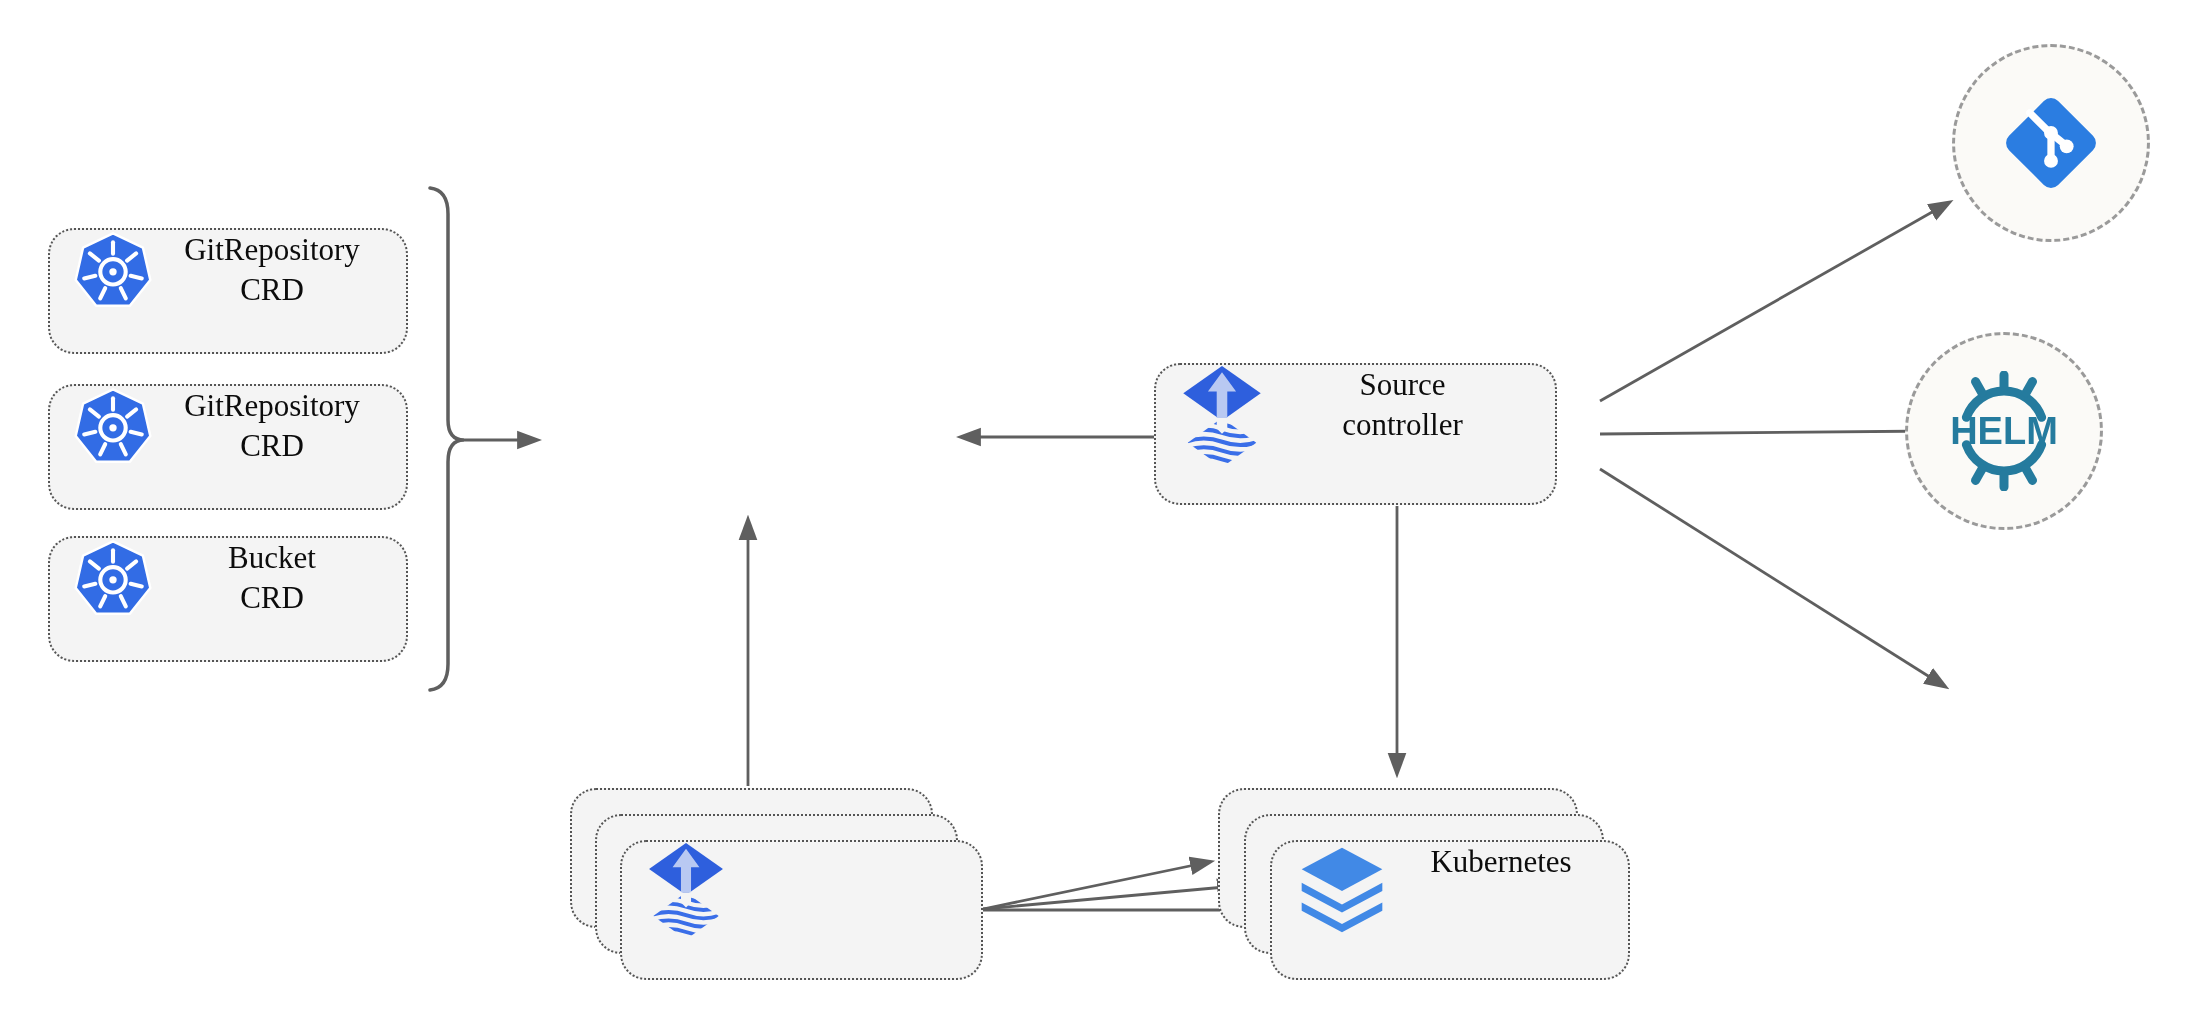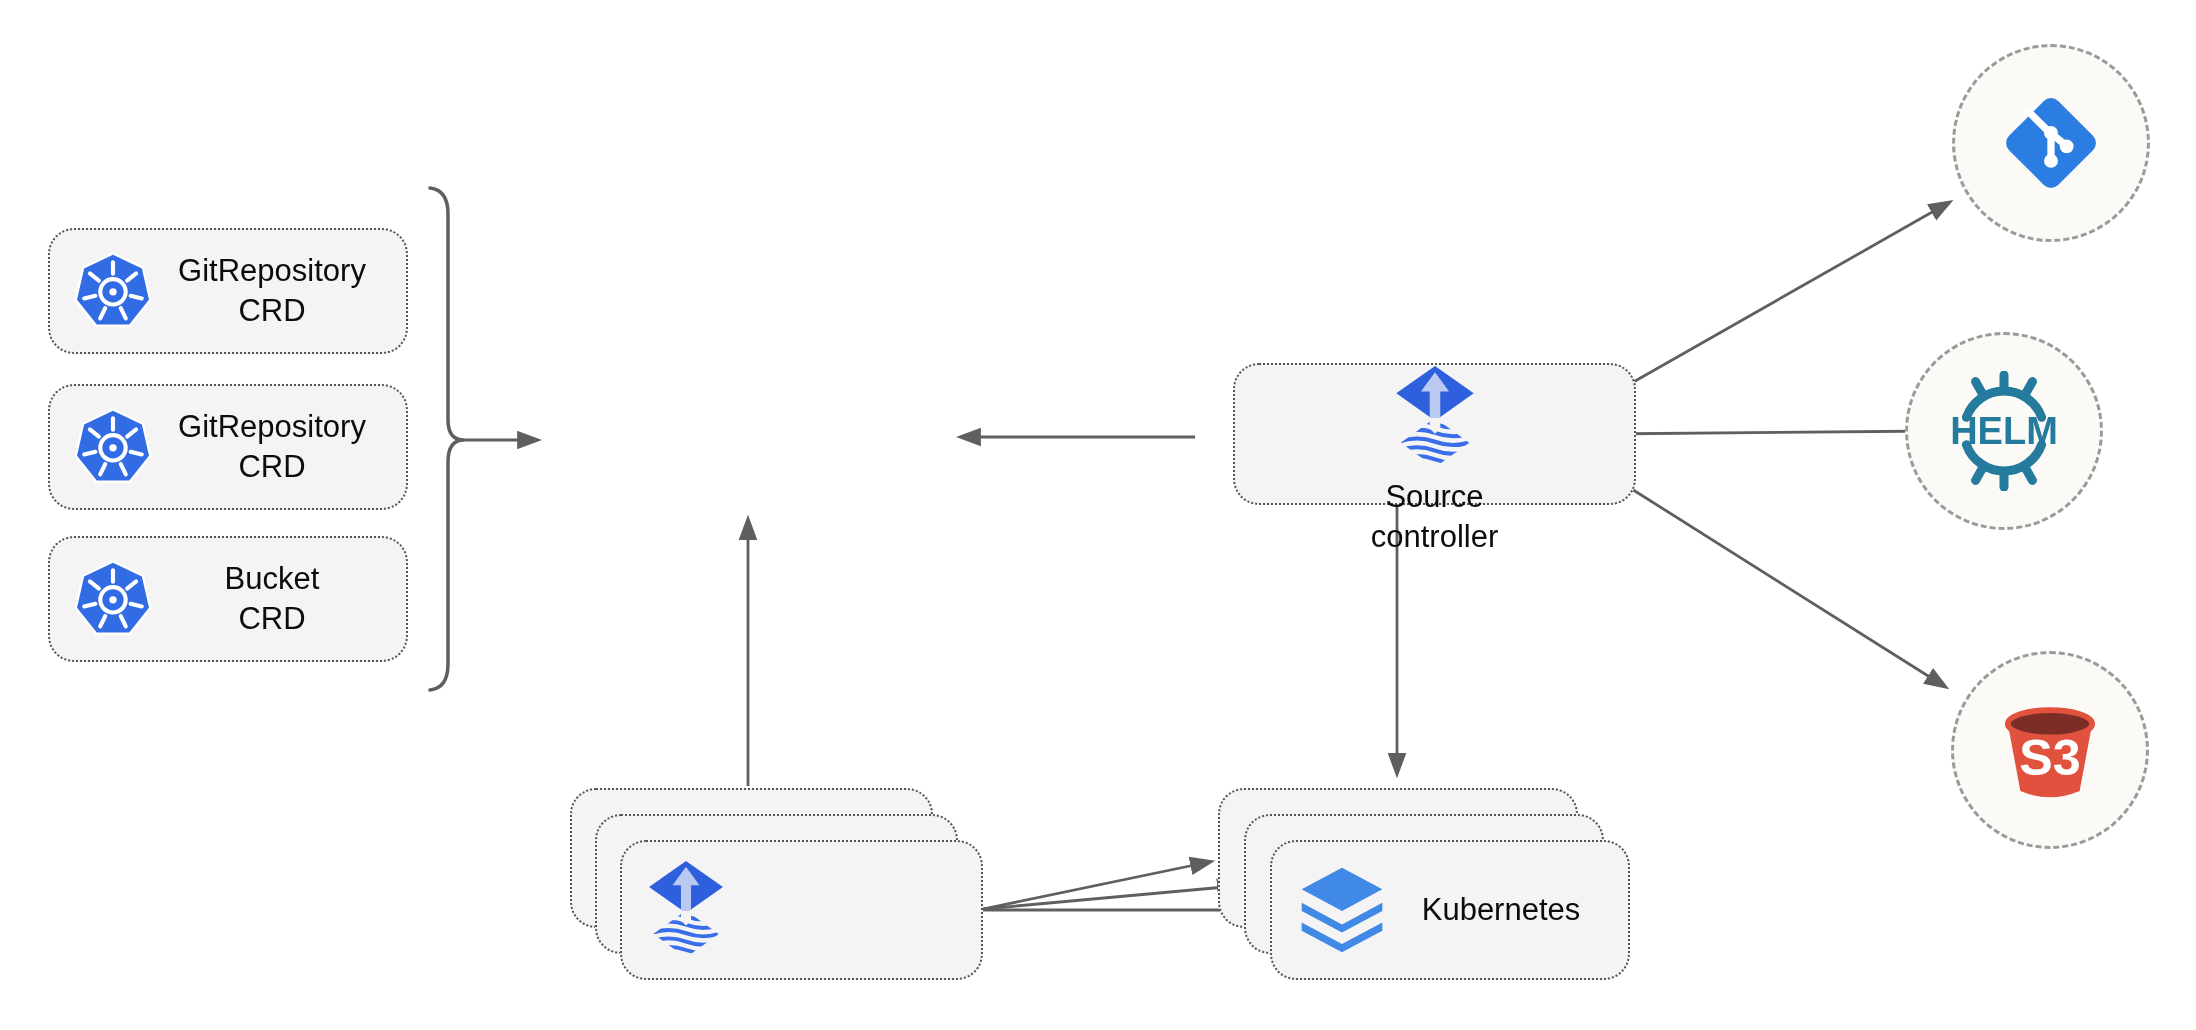--- a/index.html
+++ b/index.html
@@ -9,23 +9,24 @@
     background:#ffffff;
     font-family:"Liberation Sans",sans-serif;
     overflow:hidden;
   }
   .connectors{position:absolute;left:0;top:0;}
   .box{
     position:absolute;
     background:#f4f4f4;
     border:2px dotted #545454;
     border-radius:26px;
-    display:flex;align-items:center;
+    display:flex;
     padding:0 22px;gap:6px;
     box-sizing:border-box;
+    font-family:Liberation Serif, serif;
   }
   .box .label{
     flex:1;text-align:center;
     font-size:31px;line-height:1.3;
     color:#0c0c0c;white-space:pre-line;
   }
   .box .icon{flex:0 0 auto;display:block;}
   .endpoint{
     position:absolute;width:198px;height:198px;
     background:#fbfaf7;
@@ -115,21 +116,21 @@
         <line x1="28.5" y1="55.9" x2="14.9" y2="59"></line>
         <line x1="32.8" y1="37.3" x2="21.8" y2="28.6"></line>
       </g>
       <circle cx="50" cy="51" r="4.5" fill="#ffffff"></circle>
     </svg>
     <span class="label">Bucket
 CRD</span>
   </div>
 
 
-  <div class="box" style="left:1233px;top:363px;width:403px;height:142px;flex-direction:column;">
+  <div class="box" style="left:1154px;top:363px;width:403px;height:142px;">
     <svg class="icon" viewBox="0 0 100 120" width="88" height="106">
       <defs>
         <clipPath id="fluxwave-src">
             <polygon points="50,60 89,88 50,116 11,88"></polygon>
           </clipPath>
       </defs>
       <polygon points="50,1 94,32 50,63 6,32" fill="#2e5fdd"></polygon>
       <polygon points="50,8 66,30 56,30 56,60 44,60 44,30 34,30" fill="#b9c9f2"></polygon>
       <g clip-path="url(#fluxwave-src)" stroke="#3a6ee8" stroke-width="4.6" fill="none" stroke-linecap="round">
         <path d="M6,68 Q28,59 50,67 T 94,66"></path>
@@ -202,21 +203,14 @@
         <line x1="38" y1="21.9" x2="31.5" y2="10.6"></line>
         <line x1="82" y1="21.9" x2="88.5" y2="10.6"></line>
         <line x1="60" y1="104" x2="60" y2="116"></line>
         <line x1="38" y1="98.1" x2="31.5" y2="109.4"></line>
         <line x1="82" y1="98.1" x2="88.5" y2="109.4"></line>
       </g>
       <text class="helm-text" x="60" y="73" font-size="38" fill="#257b9e" text-anchor="middle">HELM</text>
     </svg>
   </div>
 
-  <div class="endpoint" style="left:1951px;top:651px;">
-    <svg viewBox="0 0 100 100" width="114" height="114">
-      <path d="M13,27 L24,86 Q50,97 76,86 L87,27 A37,12 0 0 1 13,27 Z" fill="#e1523e"></path>
-      <ellipse cx="50" cy="27" rx="37" ry="12" fill="#7c2d26" stroke="#e1523e" stroke-width="5"></ellipse>
-      <text class="s3-text" x="50" y="72" font-size="44" fill="#ffffff" text-anchor="middle">S3</text>
-    </svg>
-  </div>
 
 </div>
 
 </body></html>

